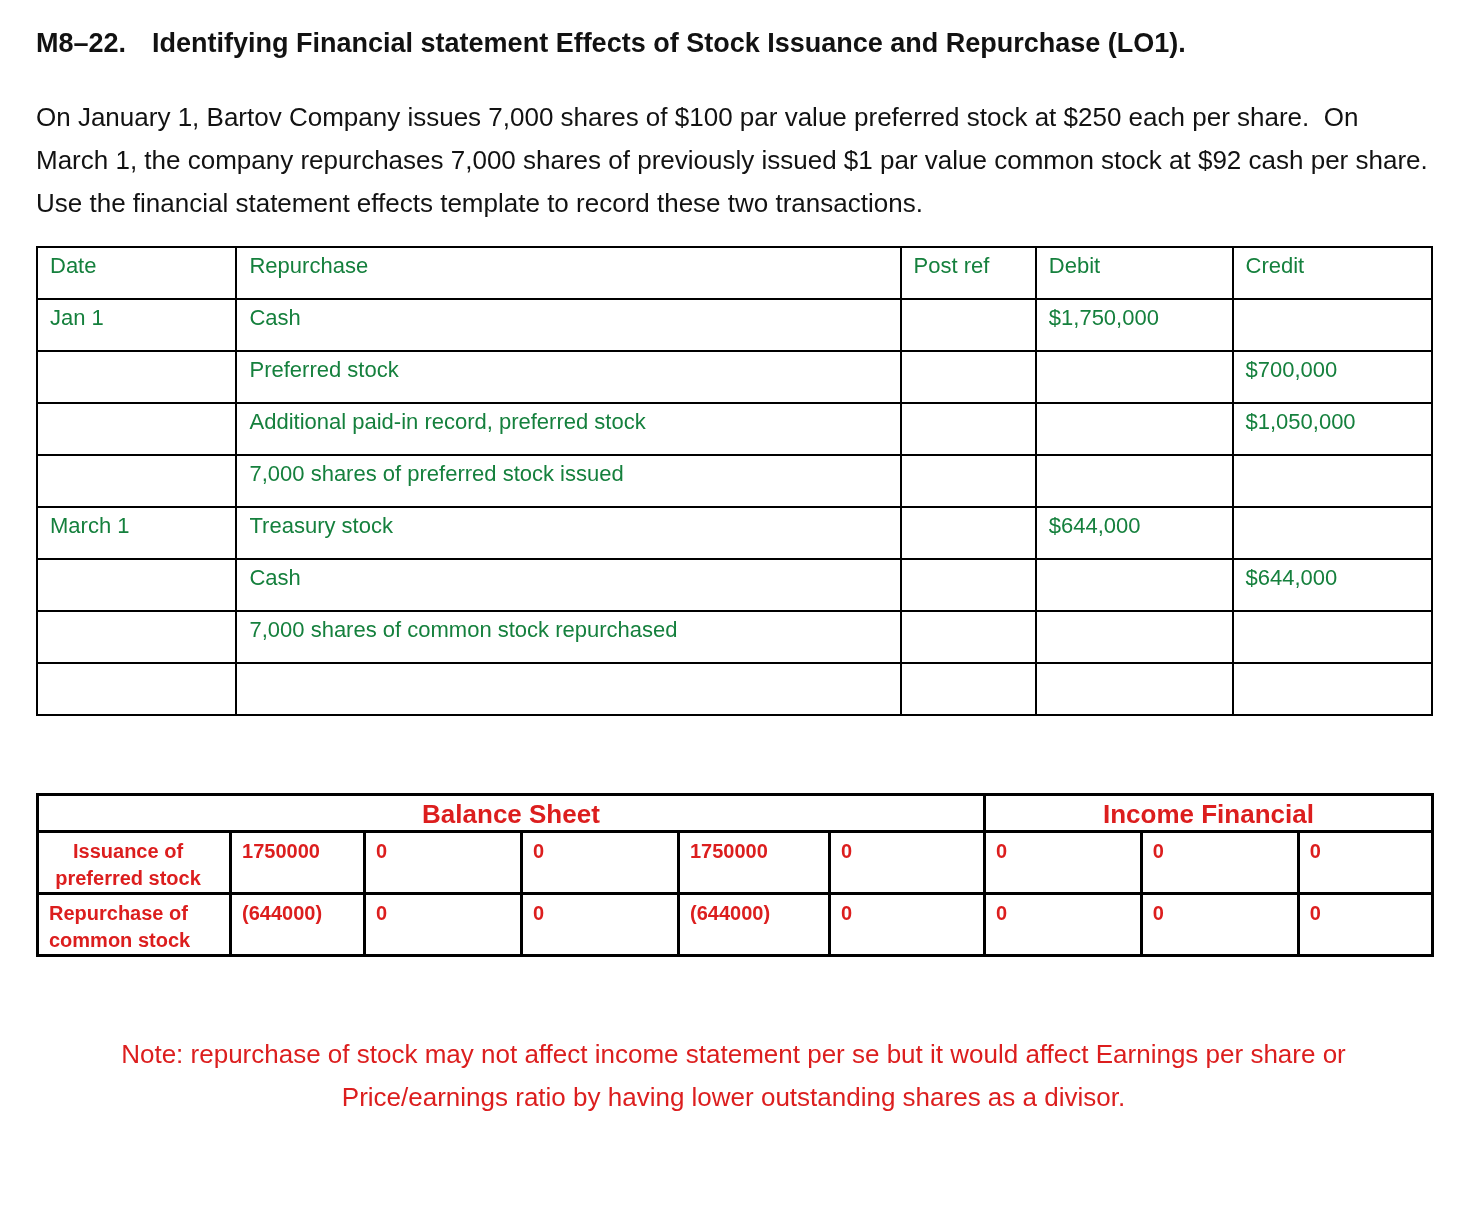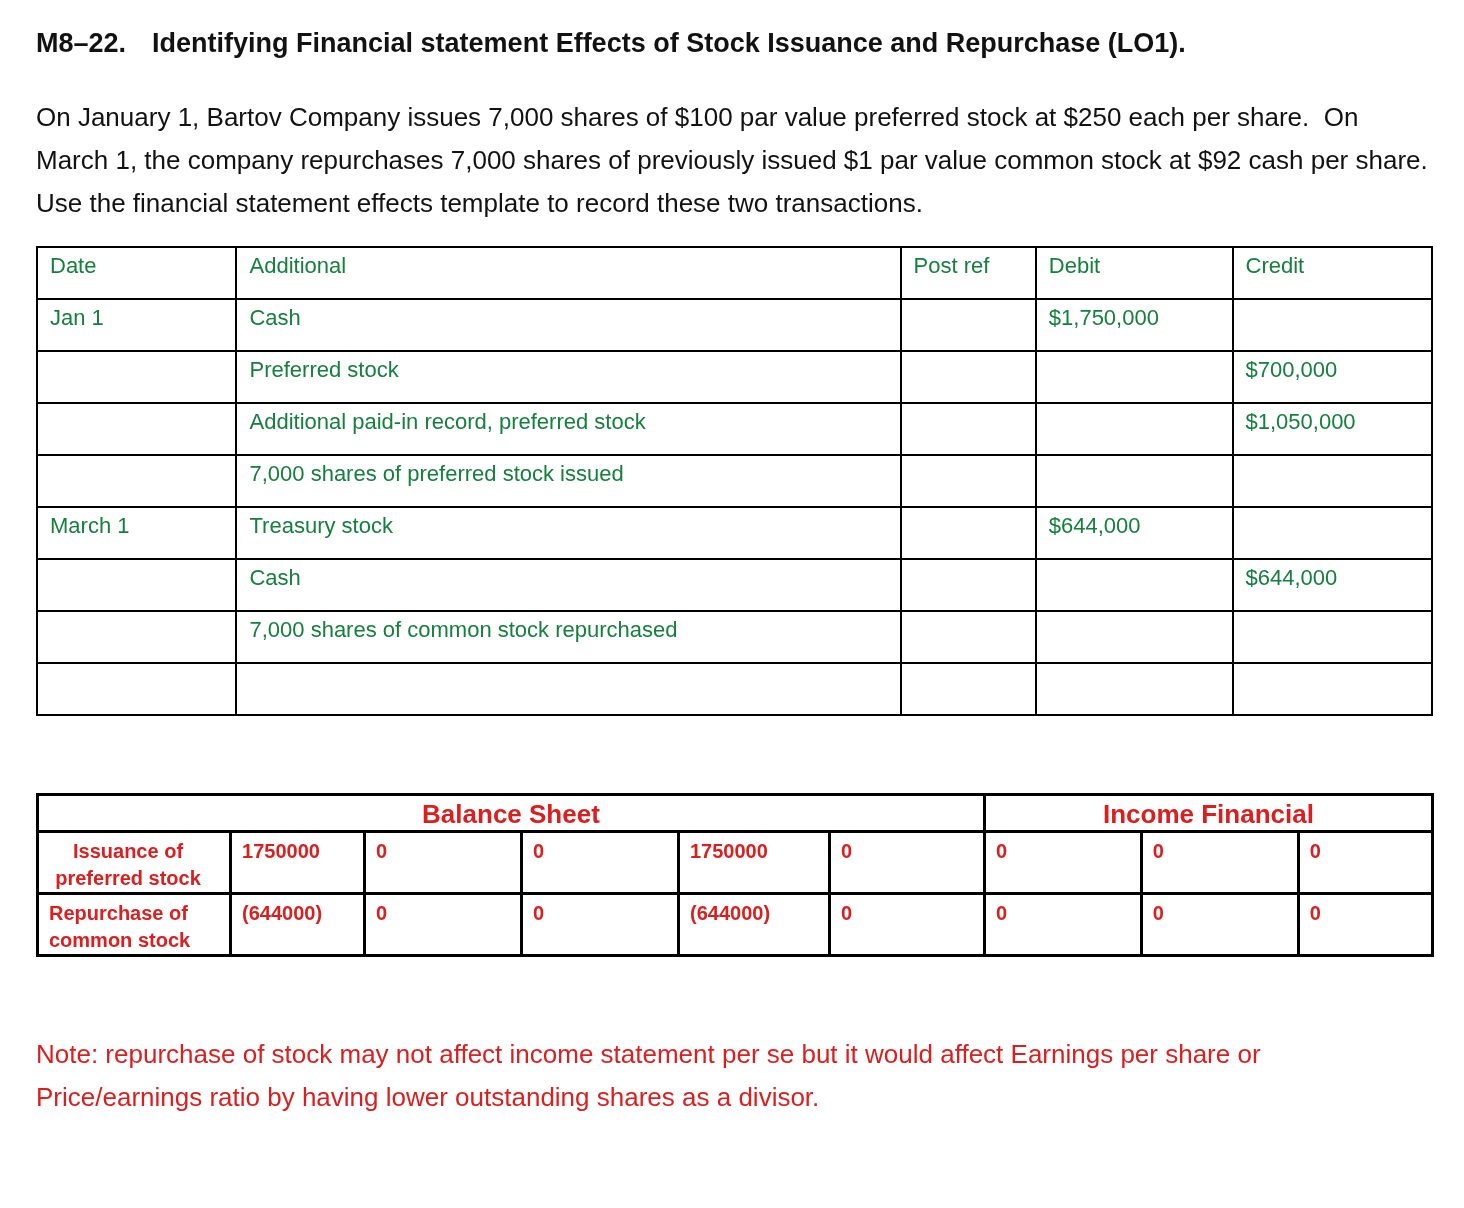--- a/index.html
+++ b/index.html
@@ -107,20 +107,21 @@
   }
 
   
   .note {
     margin: 76px 0 0 0;
     width: 1395px;
     font-size: 26px;
     color: #dc1e1e;
     line-height: 43px;
     white-space: pre-wrap;
+    text-align: center;
   }
 </style>
 </head>
 <body>
 
 <div class="page">
 
   <div class="title">
     <span class="num">M8–22.</span><span>Identifying Financial statement Effects of Stock Issuance and Repurchase (LO1).</span>
   </div>
@@ -131,21 +132,21 @@
     <colgroup>
       <col class="c-date">
         <col class="c-desc">
         <col class="c-post">
         <col class="c-debit">
         <col class="c-credit">
     </colgroup>
     <tbody>
       <tr>
         <td>Date</td>
-        <td>Additional</td>
+        <td>Repurchase</td>
         <td>Post ref</td>
         <td>Debit</td>
         <td>Credit</td>
       </tr>
       <tr>
         <td>Jan 1</td>
         <td>Cash</td>
         <td></td>
         <td>$1,750,000</td>
         <td></td>

